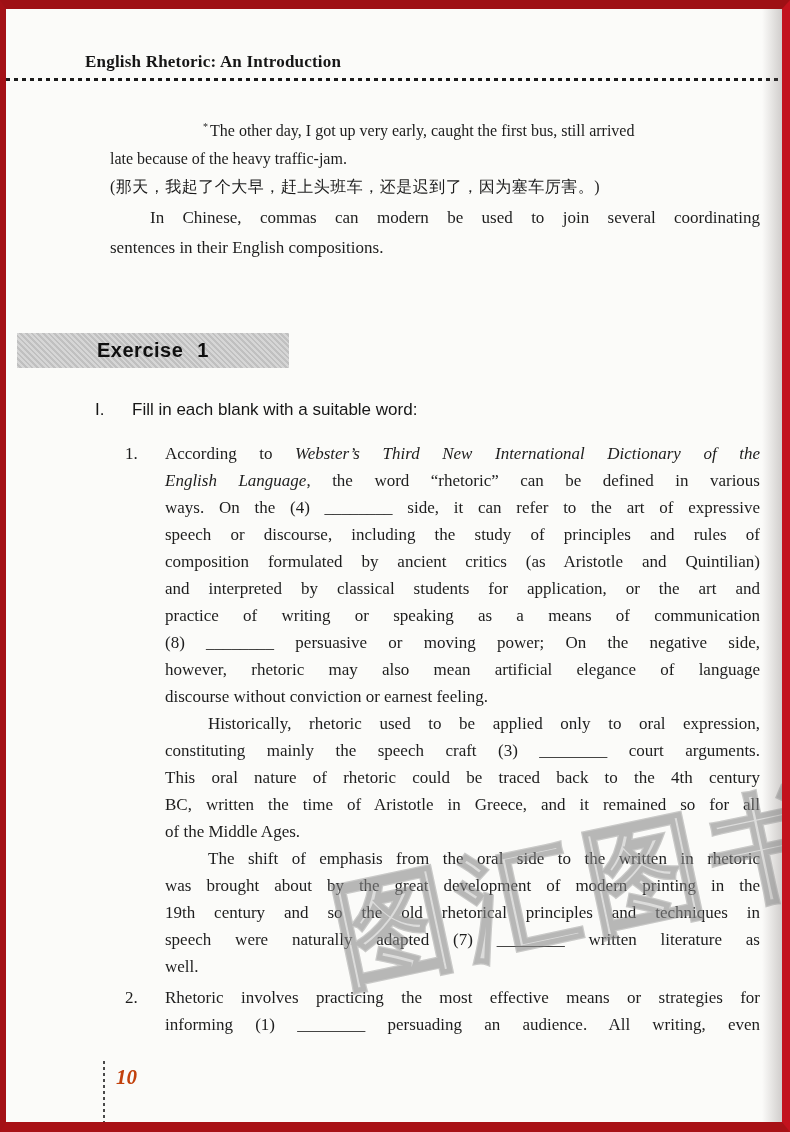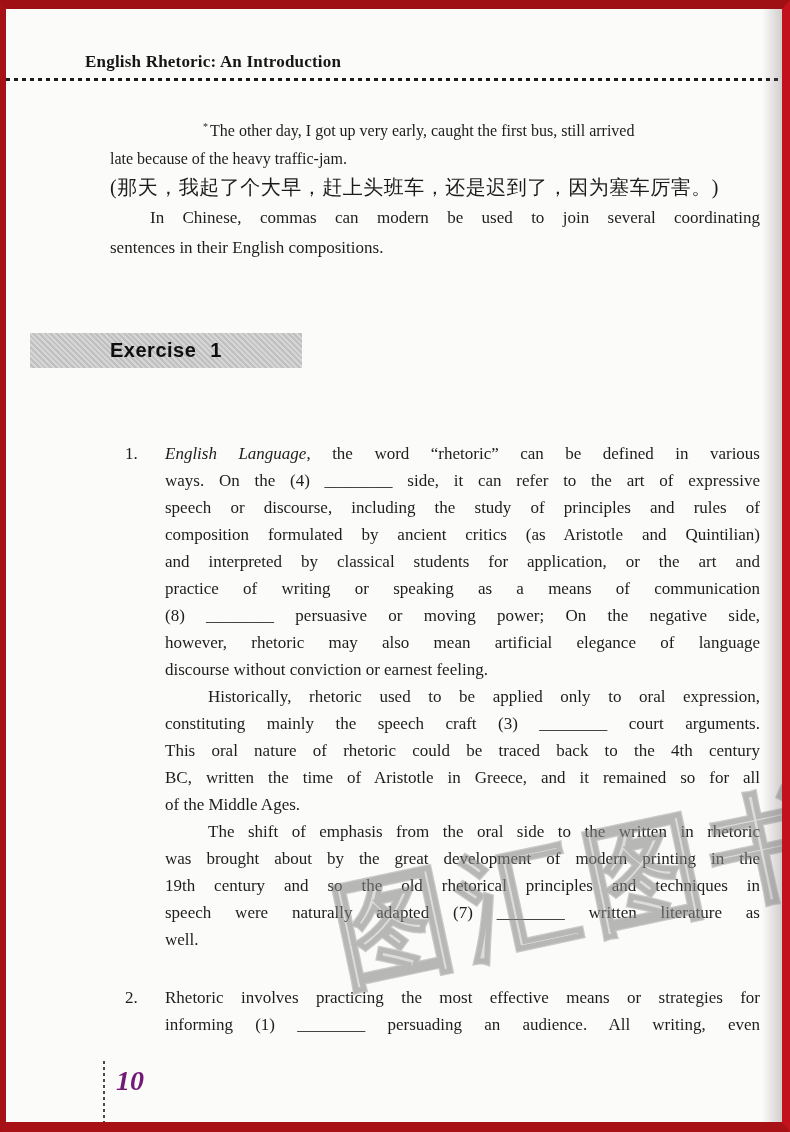--- a/index.html
+++ b/index.html
@@ -30,37 +30,37 @@
     position:absolute; left:0; top:69px; width:776px; height:3px;
     background:repeating-linear-gradient(90deg, #1c1c1c 0 4px, transparent 4px 8px);
   }
   .example {
     position:absolute; left:104px; top:104px; width:650px;
     font-family:"Liberation Sans", sans-serif; font-size:16px;
     line-height:28px; color:#1b1b1b;
   }
   .example .first { padding-left:93px; }
   .example sup { font-size:10px; vertical-align:super; margin-right:2px; }
-  .example .cn { font-size:20px; letter-spacing:0.5px; }
+  .example .cn { font-size:16px; letter-spacing:0.5px; }
   .intro {
     position:absolute; left:104px; top:194px; width:650px;
     font-size:17px; line-height:29.5px;
   }
   .ln { text-align:justify; text-align-last:justify; }
   .ln.last { text-align:left; text-align-last:left;font-family:Liberation Serif, serif; }
   .ind40 { padding-left:40px; }
   .ind43 { padding-left:43px; }
   .it { font-style:italic; }
   .banner {
     position:absolute; left:11px; top:324px; width:272px; height:35px;
     background:#c8c8c8;
     background-image:repeating-linear-gradient(45deg, rgba(255,255,255,0.25) 0 2px, rgba(0,0,0,0.04) 2px 4px);
     text-align:center; line-height:35px;
     font-family:"Liberation Sans", sans-serif; font-weight:bold;
-    font-size:20px; color:#0f0f0f; letter-spacing:0.5px;margin-left:13px;
+    font-size:20px; color:#0f0f0f; letter-spacing:0.5px;
   }
   .banner .num { margin-left:14px; }
   .section-heading {
     position:absolute; left:89px; top:391px; width:640px;
     font-family:"Liberation Sans", sans-serif; font-size:17px; color:#161616;
   }
   .section-heading .numeral { display:inline-block; width:37px; }
   .item { position:absolute; left:159px; width:595px; font-size:17px; line-height:27px; }
   .item .item-num {
     position:absolute; left:-40px; top:0; width:36px;
@@ -77,21 +77,21 @@
     -webkit-text-stroke:2.5px rgba(132,132,132,0.42);
     pointer-events:none; z-index:5;
   }
   .footer-dash {
     position:absolute; left:97px; top:1052px; width:2px; height:61px;
     background:repeating-linear-gradient(180deg, #4a4a4a 0 3px, transparent 3px 6px);
   }
   .page-number {
     position:absolute; left:110px; top:1056px;
     font-family:"Liberation Serif", serif; font-weight:bold; font-style:italic;
-    font-size:28px; color:#701a75;
+    font-size:21px; color:#c2410c;
   }
 </style>
 </head>
 <body>
 
 <div class="page">
   <div class="inner">
 
     <div class="header-title">English Rhetoric: An Introduction</div>
     <div class="dotted-rule"></div>
@@ -102,23 +102,25 @@
       <div class="ln last cn">(那天，我起了个大早，赶上头班车，还是迟到了，因为塞车厉害。)</div>
     </div>
 
     <div class="intro">
       <div class="ln ind40">In Chinese, commas can modern be used to join several coordinating</div>
       <div class="ln last">sentences in their English compositions.</div>
     </div>
 
     <div class="banner"><span>Exercise</span><span class="num">1</span></div>
 
+    <div class="section-heading"><span class="numeral">I.</span><span>Fill in each blank with a suitable word:</span></div>
 
     <div class="item item1">
       <span class="item-num">1.</span>
+      <div class="ln"><span>According to </span><span class="it">Webster’s Third New International Dictionary of the</span></div>
       <div class="ln"><span class="it">English Language</span><span>, the word “rhetoric” can be defined in various</span></div>
       <div class="ln">ways. On the (4) ________ side, it can refer to the art of expressive</div>
       <div class="ln">speech or discourse, including the study of principles and rules of</div>
       <div class="ln">composition formulated by ancient critics (as Aristotle and Quintilian)</div>
       <div class="ln">and interpreted by classical students for application, or the art and</div>
       <div class="ln">practice of writing or speaking as a means of communication</div>
       <div class="ln">(8) ________ persuasive or moving power; On the negative side,</div>
       <div class="ln">however, rhetoric may also mean artificial elegance of language</div>
       <div class="ln last">discourse without conviction or earnest feeling.</div>
       <div class="ln ind43">Historically, rhetoric used to be applied only to oral expression,</div>

